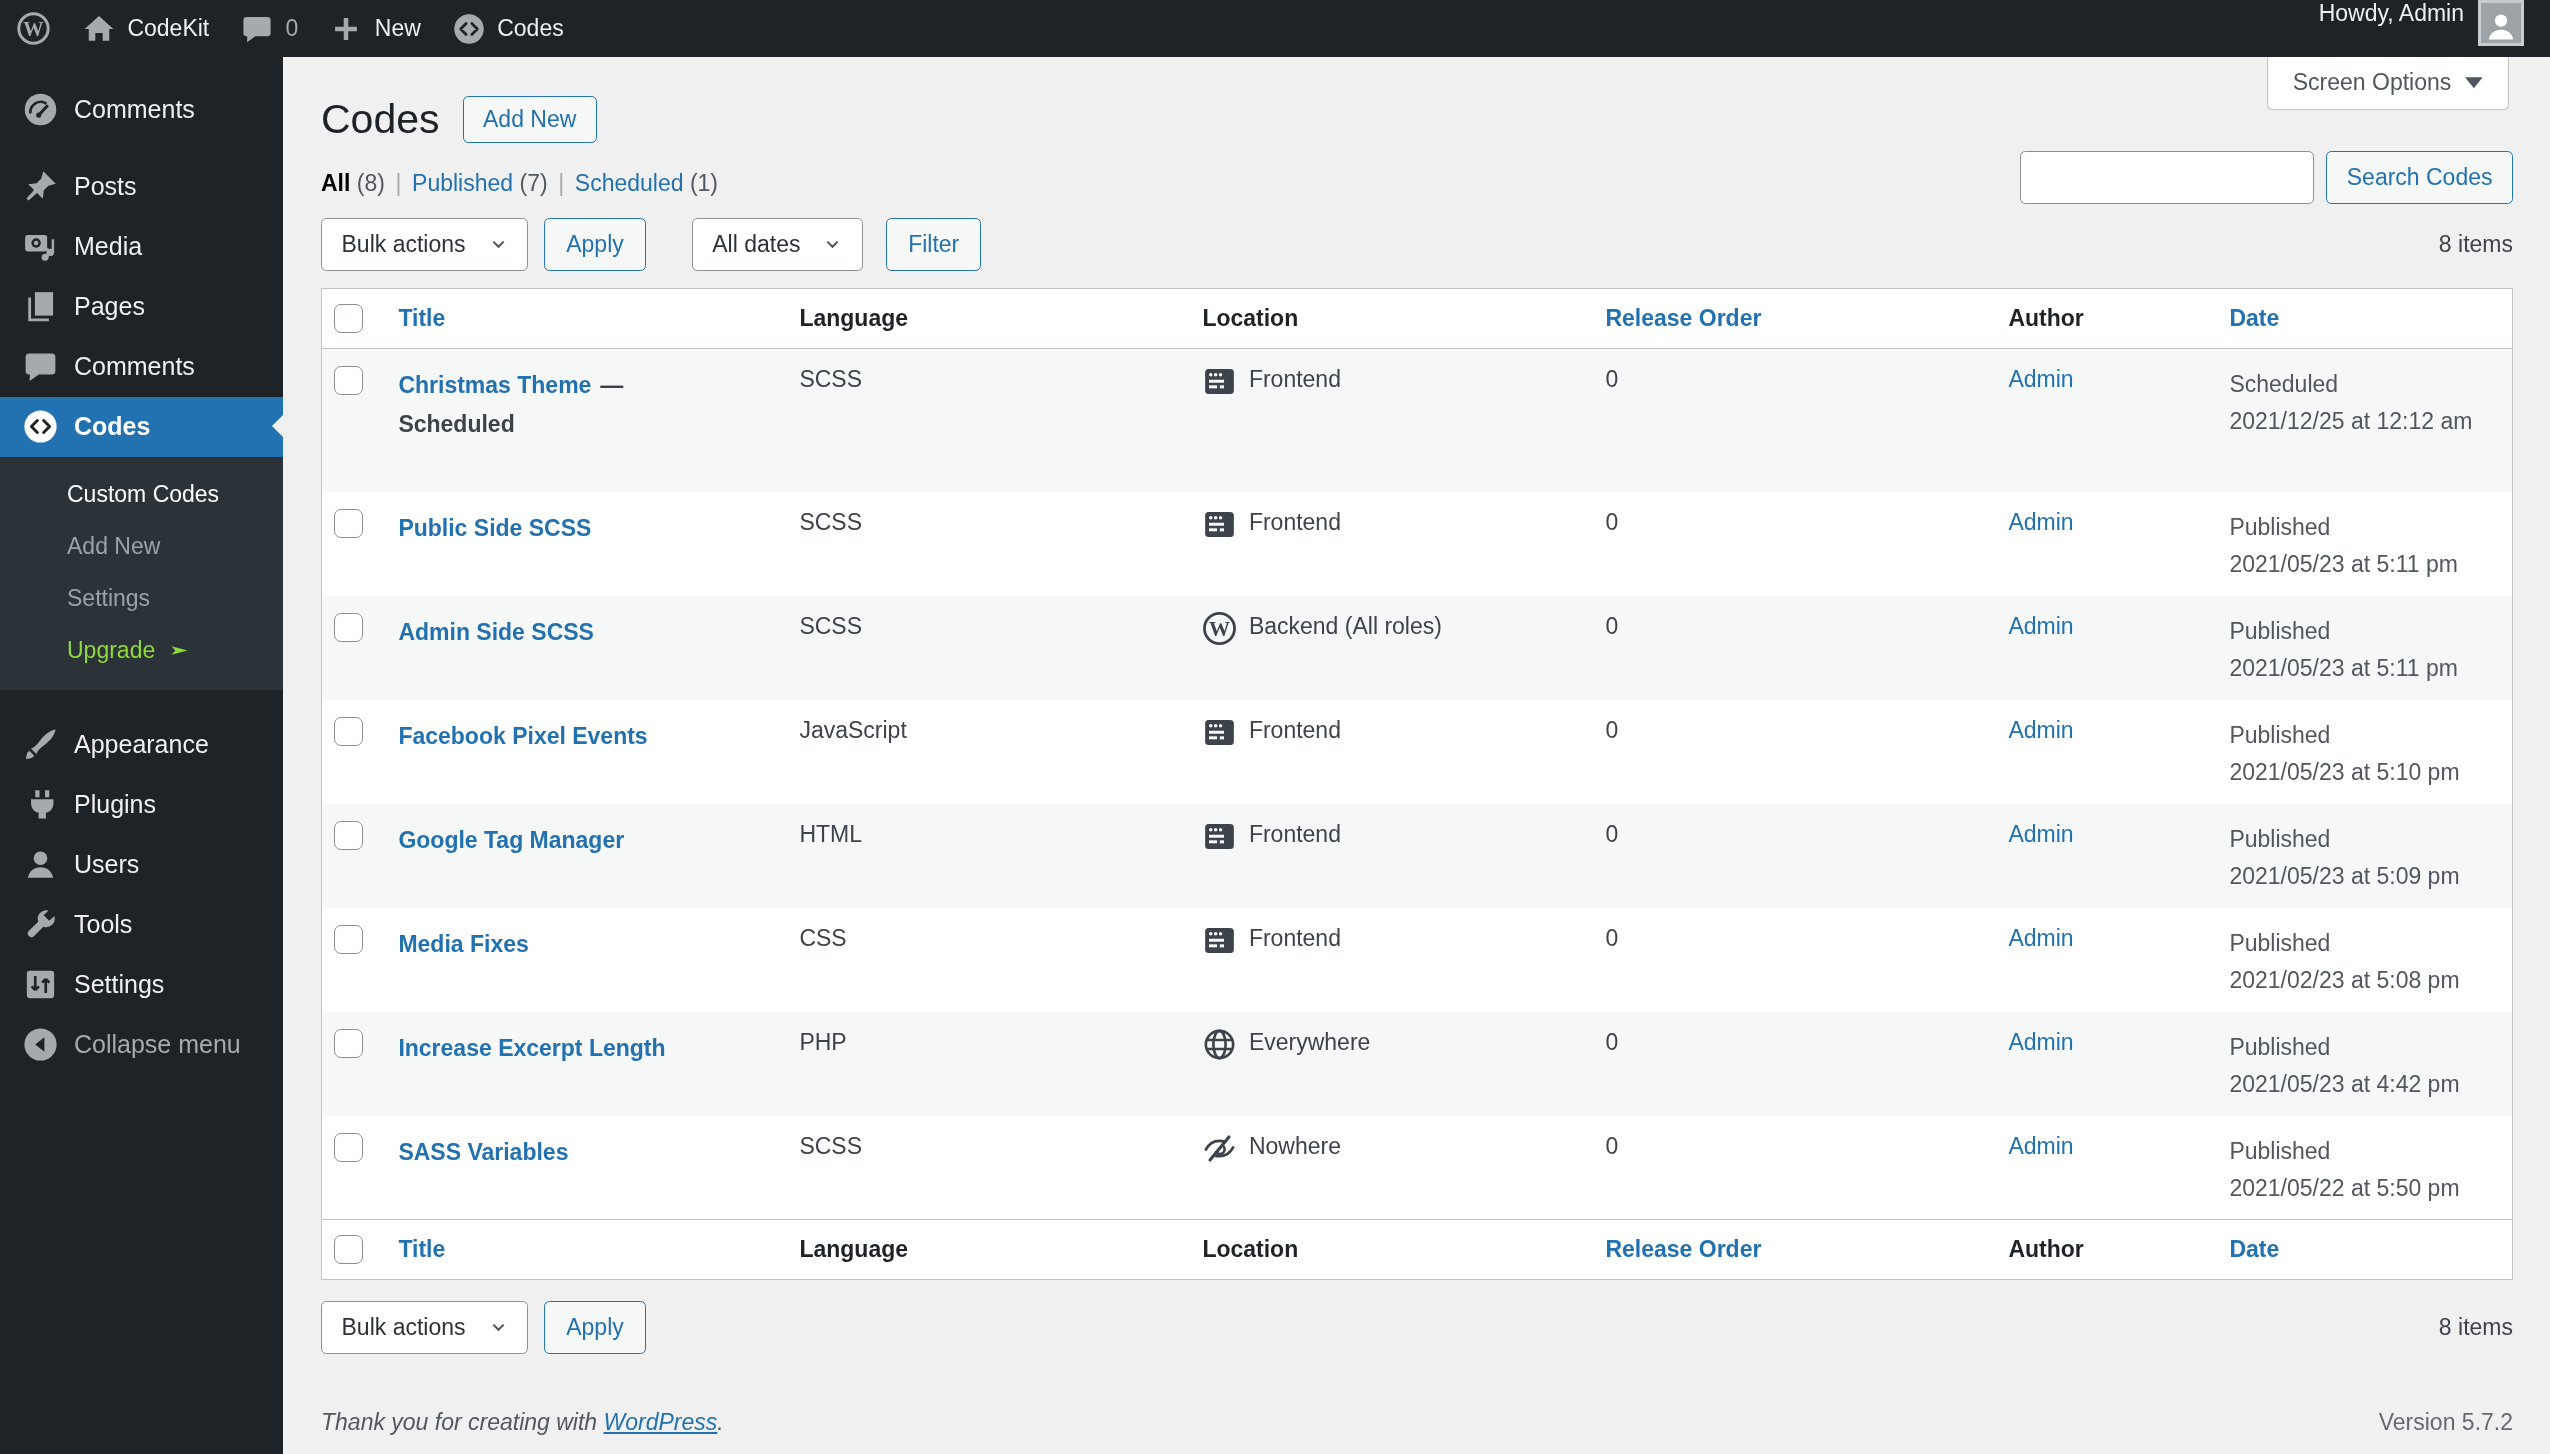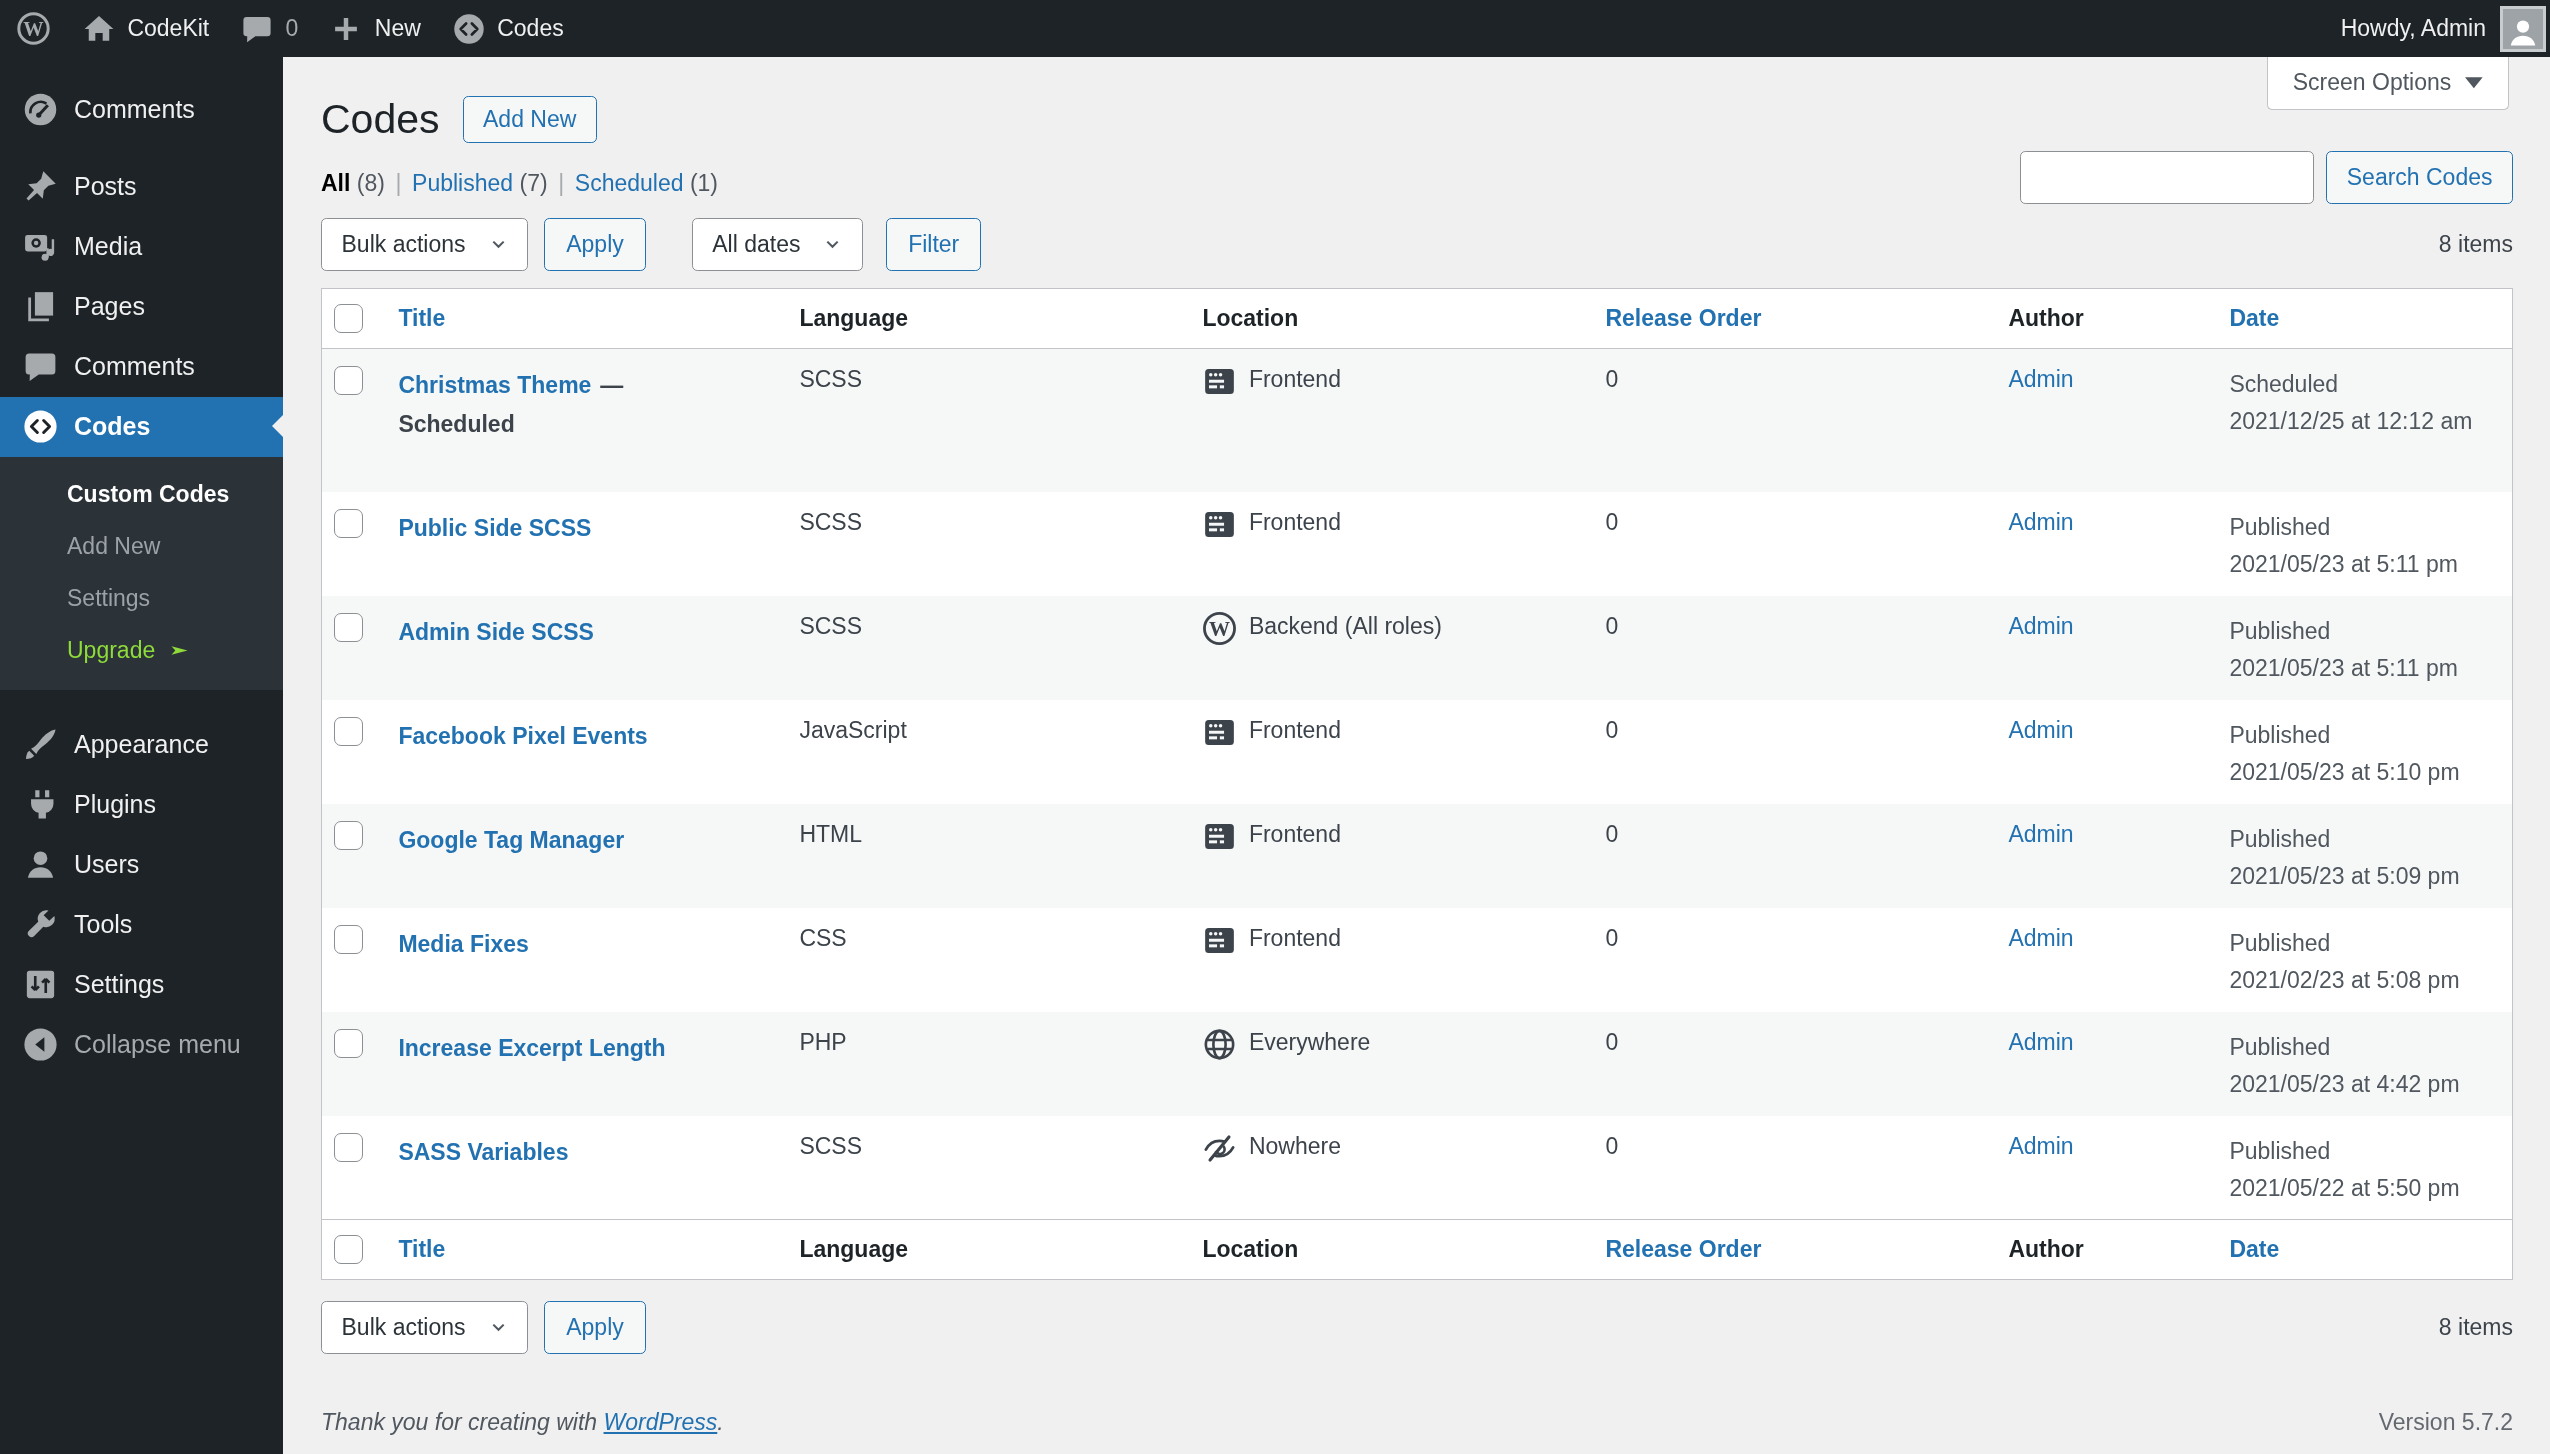--- a/index.html
+++ b/index.html
@@ -29,21 +29,21 @@
   
   .admin-bar{
     position:absolute;top:0;left:0;right:0;height:57px;
     background:var(--admin_bar_bg);color:#f0f0f1;
     display:flex;align-items:center;font-size:23px;z-index:10;
   }
   .ab-item{display:flex;align-items:center;gap:12.4px;height:100%;padding:0 16px;cursor:pointer}
   .ab-item .icon{width:32px;height:32px;color:#a7aaad}
   .ab-logo .icon{width:35px;height:35px}
   .ab-count{color:#a7aaad}
-  .ab-right{margin-left:auto;display:flex;align-items:center;gap:14px;padding-right:4px;height:100%}
+  .ab-right{margin-left:auto;display:flex;align-items:flex-start;gap:14px;padding-right:26px;height:100%}
   .avatar{
     width:46px;height:46px;background:#9ea3a8;border:3.5px solid #c9ccce;
     display:flex;align-items:flex-end;justify-content:center;overflow:hidden;cursor:pointer;
   }
   .avatar .icon{width:34px;height:34px}
 
   
   .sidebar{
     position:absolute;top:57px;left:0;bottom:0;width:283px;
     background:var(--admin_bar_bg);color:#f0f0f1;font-size:25px;
@@ -55,21 +55,21 @@
   .menu-item.gap-before{margin-top:17.7px}
   .menu-item.active{background:var(--accent)}
   .menu-item.active .icon{color:#fff}
   .menu-item.active .mi-label{color:#fff;font-weight:bold}
   .menu-item.active::after{
     content:"";position:absolute;right:0;top:50%;margin-top:-11.5px;
     border:11.5px solid transparent;border-right-color:var(--content_bg);
   }
   .submenu{background:var(--submenu_bg);padding:12.4px 0 14px}
   .submenu-item{padding:12.4px 0 12.4px 67px;font-size:23px;color:#9ca2a7;cursor:pointer;display:flex;align-items:center;gap:12.4px}
-  .submenu-item.current{color:#fff;font-weight:bold}
+  .submenu-item.current{color:#fff;font-weight:normal}
   .submenu-item.green{color:var(--upgrade_green)}
   .submenu-item .icon{width:23px;height:23px}
   .section-gap{height:24px}
   .menu-item.collapse .mi-label{color:#a7aaad}
 
   
   .content{position:absolute;top:57px;left:283px;right:0;bottom:0;padding:0 37px 0 38px}
   .screen-options{
     position:absolute;top:0;right:41px;background:#fff;
     border:0.9px solid var(--border);border-top:none;border-radius:0 0 5.3px 5.3px;

